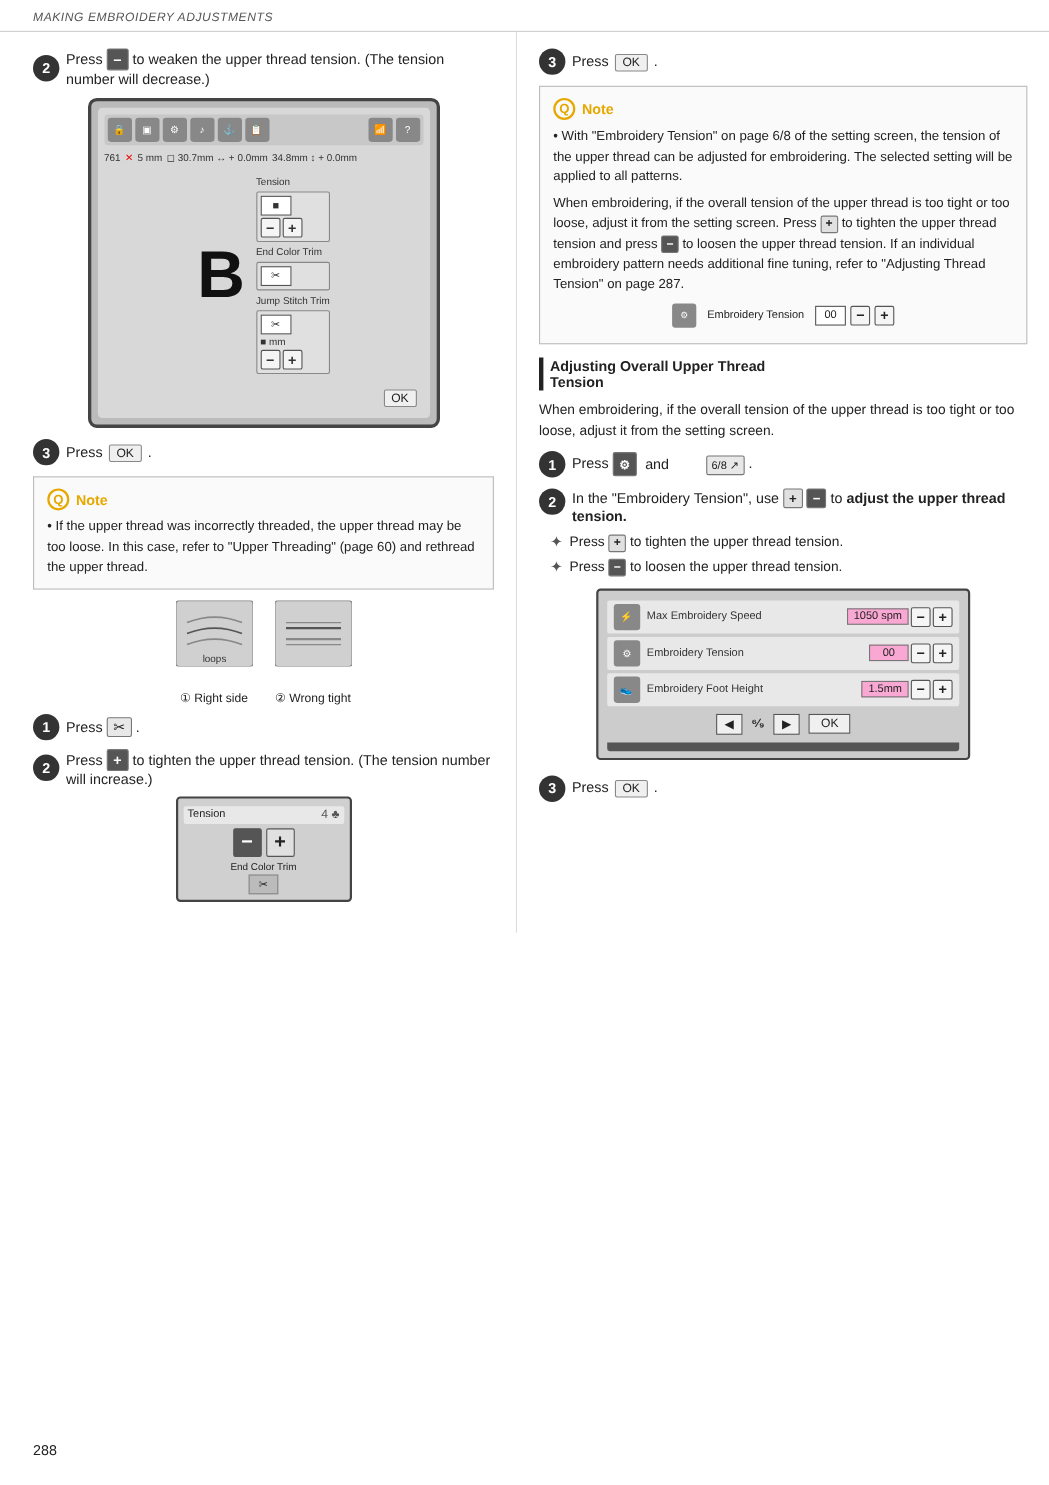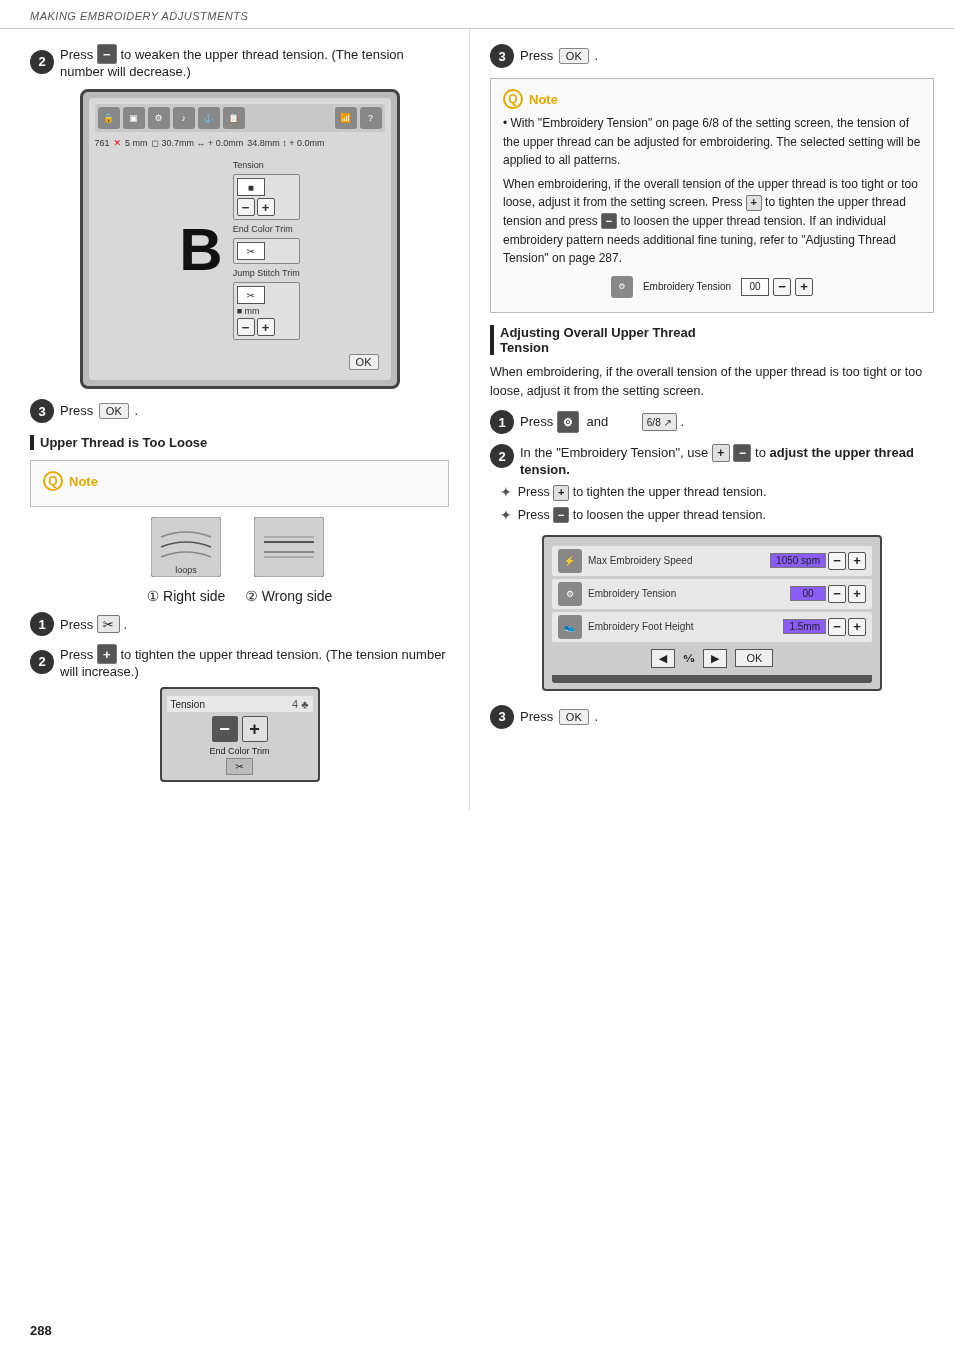--- a/index.html
+++ b/index.html
@@ -143,22 +143,22 @@
     .diagram-pair {
       display: flex;
       gap: 20px;
       justify-content: center;
       margin: 8px 0;
     }
     .diagram-item {
       text-align: center;
     }
     .diagram-label {
-      font-size: 14px;
-      margin-top: 8px;
+      font-size: 11px;
+      margin-top: 19px;
     }
     
     .setting-screen {
       border: 2px solid #444;
       border-radius: 4px;
       background: #ccc;
       margin: 10px auto;
       padding: 6px 8px;
       width: 340px;
     }
@@ -189,21 +189,21 @@
       flex: 1;
       margin-left: 6px;
     }
     .setting-row-controls {
       display: flex;
       align-items: center;
       gap: 2px;
     }
     .setting-row-val {
       border: 1px solid #777;
-      background: #8b5cf6;
+      background: #f9a8d4;
       padding: 1px 5px;
       font-size: 10px;
       min-width: 36px;
       text-align: center;
     }
     .nav-row {
       display: flex;
       align-items: center;
       justify-content: center;
       gap: 8px;
@@ -217,25 +217,25 @@
       cursor: pointer;
     }
     .ok-big-btn {
       border: 1px solid #555;
       background: #f0f0f0;
       padding: 2px 10px;
       font-size: 11px;
     }
     .page-footer {
       position: absolute;
-      bottom: 12px;
+      bottom: 24px;
       left: 30px;
       font-size: 13px;
       color: #222;
-      font-weight: bold;
+      font-weight: normal;
     }
     
     .inline-btn {
       display: inline-flex;
       align-items: center;
       justify-content: center;
       border: 1px solid #777;
       background: #e8e8e8;
       padding: 0 5px;
       font-size: 11px;
@@ -473,26 +473,28 @@
 
     <div class="step-row" style="margin-top:8px;">
       <span class="step-circle">3</span>
       <span class="step-text">
         <span>Press</span>
         <span class="ok-btn">OK</span>
         <span>.</span>
       </span>
     </div>
 
-    <div class="section-heading">Upper Thread is Too Loose</div>
 
     <div class="note-box">
       <div class="note-title">
         <span class="note-icon">Q</span>
         <span>Note</span>
+      </div>
+      <div class="note-text">
+        • <span>If the upper thread was incorrectly threaded, the upper thread may be too loose. In this case, refer to "Upper Threading" (page 60) and rethread the upper thread.</span>
       </div>
     </div>
 
     <div class="diagram-pair">
       <div class="diagram-item">
         <svg width="70" height="60">
           <rect width="70" height="60" fill="#d0d0d0" stroke="#888" rx="3"></rect>
           <path d="M10 20 Q35 10 60 20" stroke="#888" fill="none" stroke-width="1.5"></path>
           <path d="M10 30 Q35 20 60 30" stroke="#555" fill="none" stroke-width="1.5"></path>
           <path d="M10 40 Q35 30 60 40" stroke="#888" fill="none" stroke-width="1.5"></path>
@@ -501,21 +503,21 @@
         <div class="diagram-label">① <span>Right side</span></div>
       </div>
       <div class="diagram-item">
         <svg width="70" height="60">
           <rect width="70" height="60" fill="#d0d0d0" stroke="#888" rx="3"></rect>
           <path d="M10 25 L60 25" stroke="#555" fill="none" stroke-width="2"></path>
           <path d="M10 35 L60 35" stroke="#888" fill="none" stroke-width="2"></path>
           <path d="M10 20 L60 20" stroke="#888" fill="none" stroke-width="1"></path>
           <path d="M10 40 L60 40" stroke="#888" fill="none" stroke-width="1"></path>
         </svg>
-        <div class="diagram-label">② <span>Wrong side</span></div>
+        <div class="diagram-label">② <span>Wrong tight</span></div>
       </div>
     </div>
 
     <div class="step-row" style="margin-top:6px;">
       <span class="step-circle">1</span>
       <span class="step-text">
         <span>Press</span>
         <span class="inline-btn" style="font-size:13px;">✂</span>
         <span>.</span>
       </span>

